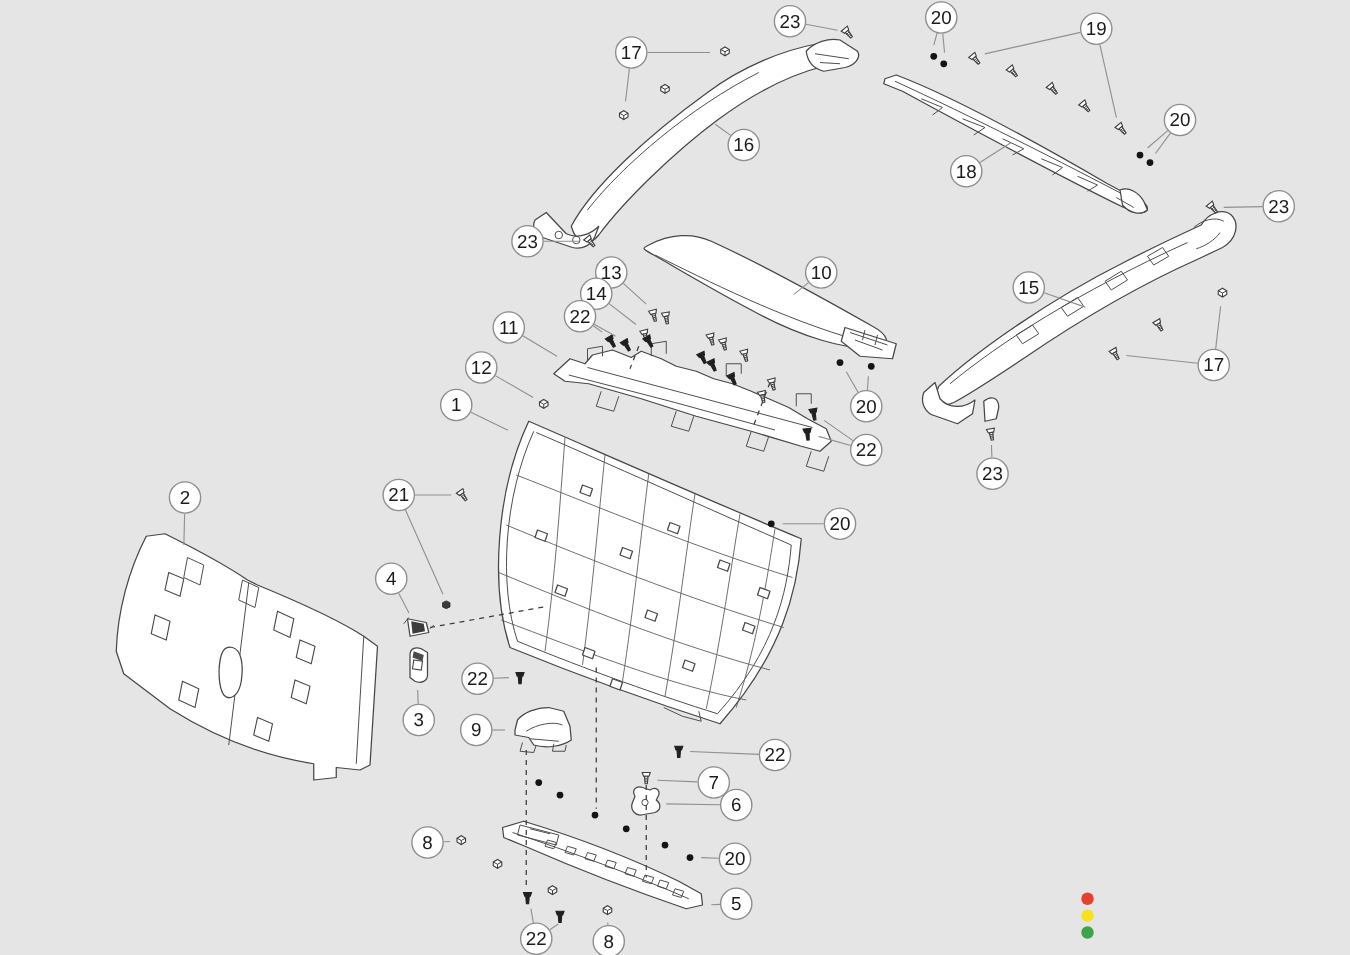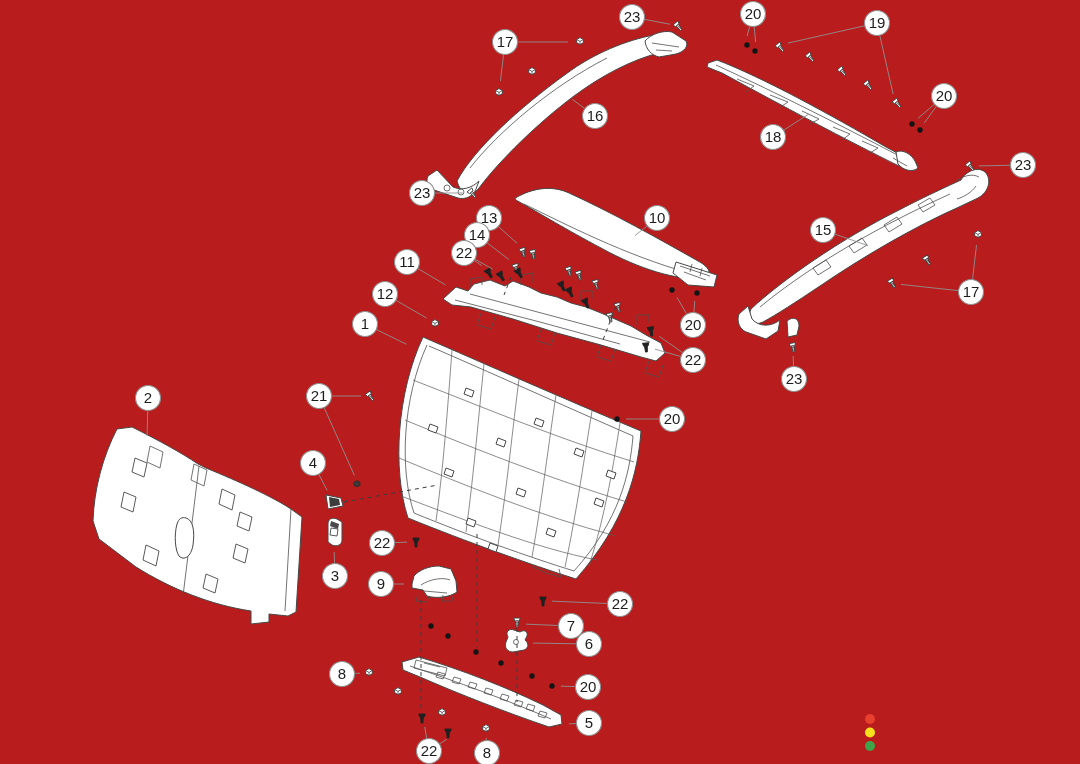--- a/index.html
+++ b/index.html
@@ -1,16 +1,16 @@
 <!DOCTYPE html>
 <html><head>
 <meta charset="utf-8">
 <style>
   html,body{margin:0;padding:0;background:#ffffff;}
-  .stage{position:relative;width:1080px;height:764px;background:#b91c1c;overflow:hidden;
+  .stage{position:relative;width:1080px;height:764px;background:#e5e5e5;overflow:hidden;
          font-family:"Liberation Sans", sans-serif;text-align:right;}
   svg{position:absolute;left:0;top:0;}
   .part{fill:#ffffff;stroke:#474747;stroke-width:1;stroke-linejoin:round;}
   .part-line{fill:none;stroke:#4f4f4f;stroke-width:.8;stroke-linejoin:round;}
   .hole{fill:#ffffff;stroke:#474747;stroke-width:.9;}
   .grid{fill:none;stroke:#5a5a5a;stroke-width:.7;}
   .dash{stroke:#3c3c3c;stroke-width:1;stroke-dasharray:4 4;fill:none;}
   .leader{stroke:#909090;stroke-width:.9;}
   .callout circle{fill:#ffffff;stroke:#8e8e8e;stroke-width:1.1;}
   .callout text{font-family:"Liberation Sans", sans-serif;font-size:15px;fill:#1c1c1c;

